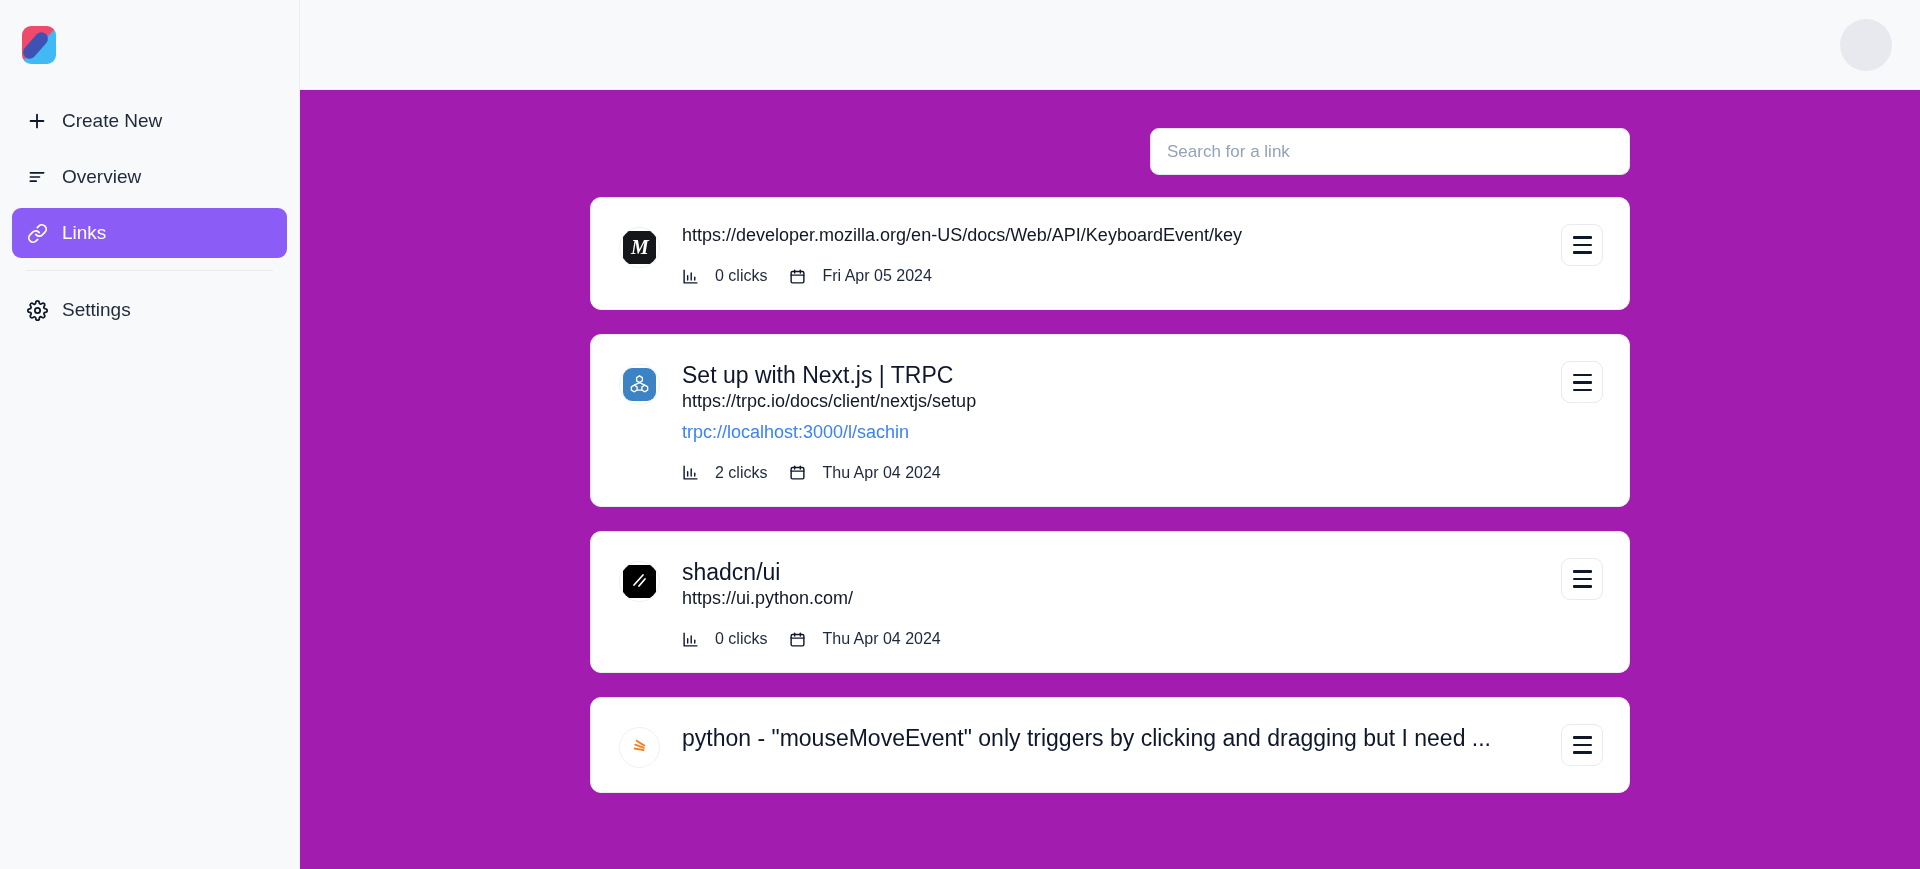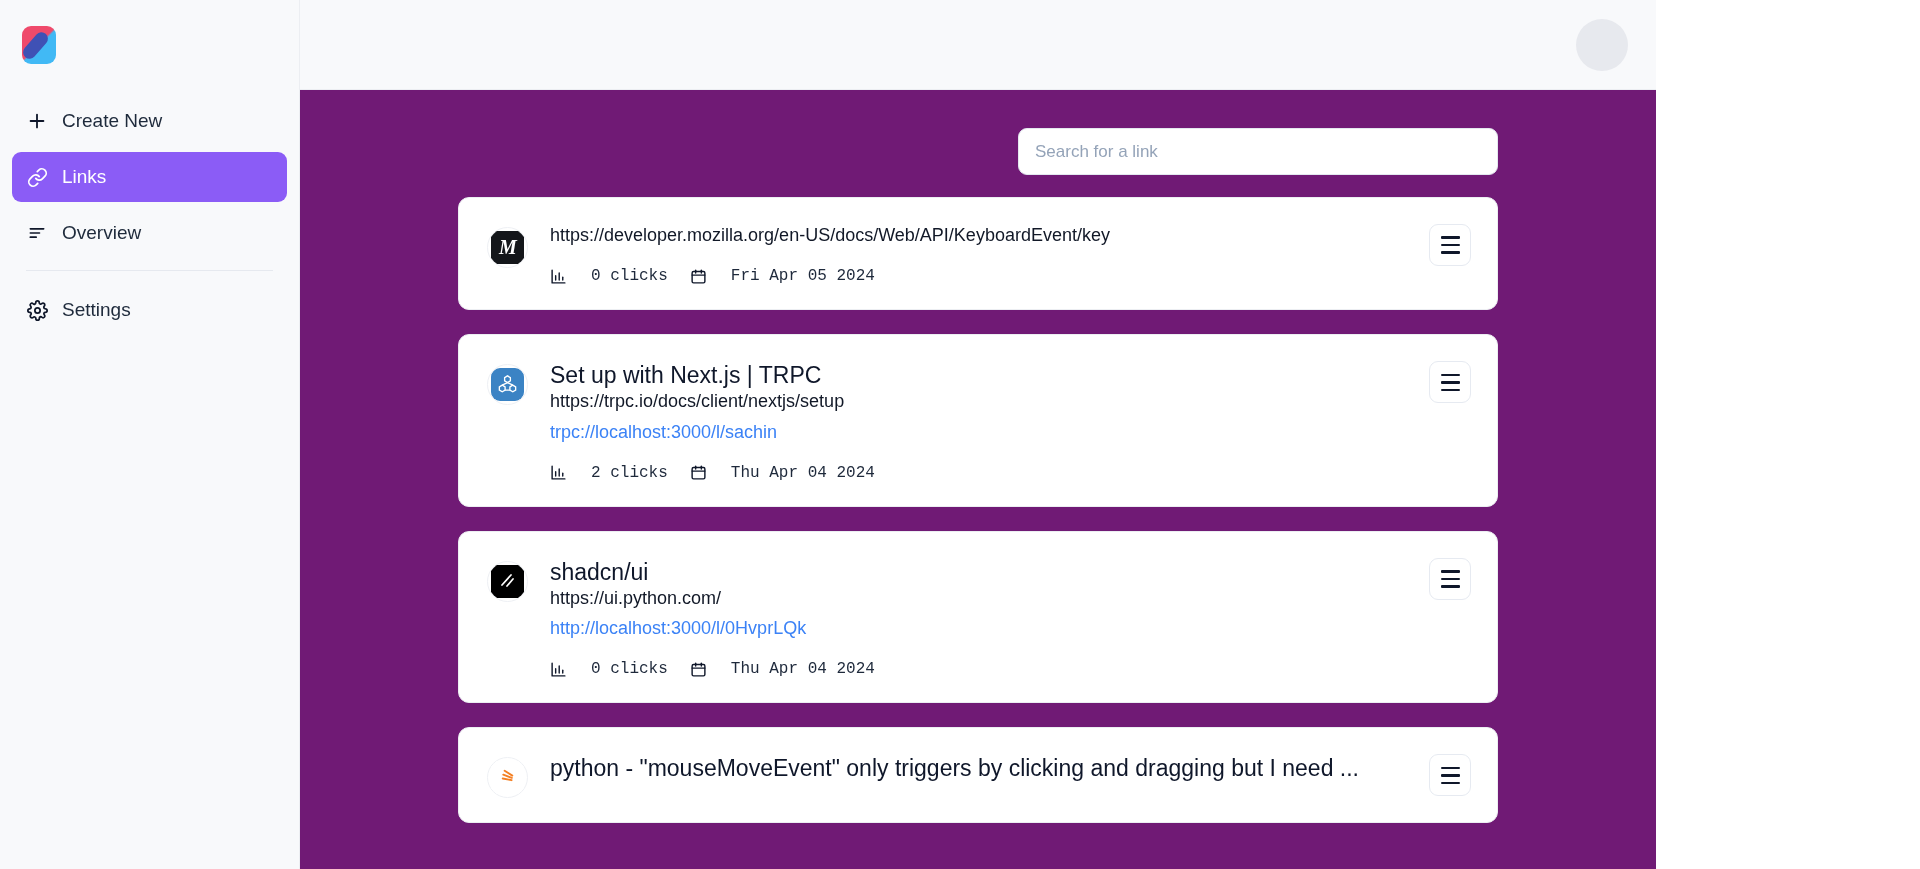--- a/index.html
+++ b/index.html
@@ -8,21 +8,21 @@
     width: 1920px;
     height: 869px;
     overflow: hidden;
     font-family: "Liberation Sans", sans-serif;
     background: #ffffff;
     color: #0f172a;
   }
 
   #app {
     position: relative;
-    width: 1656px;
+    width: 1920px;
     height: 869px;
     display: flex;
   }
 
   
   .sidebar {
     width: 300px;
     height: 869px;
     background: #f8f9fb;
     border-right: 1px solid #eceef2;
@@ -98,21 +98,21 @@
     height: 1px;
     background: #e6e9ef;
     margin: 12px 14px 14px 14px;
   }
 
   
   .main {
     flex: 1 1 auto;
     height: 869px;
     position: relative;
-    background: #701a75;
+    background: #a21caf;
     overflow: hidden;
   }
 
   .topbar {
     position: absolute;
     top: 0; left: 0; right: 0;
     height: 90px;
     background: #f8f9fb;
     border-bottom: 1px solid #eceef2;
     display: flex;
@@ -254,22 +254,21 @@
     display: flex;
     align-items: center;
     gap: 22px;
     margin-top: 20px;
     color: #1e293b;
     font-size: 16px;
   }
   .meta-item {
     display: flex;
     align-items: center;
-    gap: 24px;
-    font-family: Liberation Mono, monospace;
+    gap: 16px;
   }
   .meta-item .ico {
     width: 17px; height: 17px;
     display: flex; align-items: center; justify-content: center;
     color: #0f172a;
   }
 
   .card-menu {
     position: absolute;
     top: 26px;
@@ -317,39 +316,39 @@
       <div class="nav-item">
         <span class="ico">
           <svg width="22" height="22" viewBox="0 0 24 24" fill="none" stroke="currentColor" stroke-width="2" stroke-linecap="round">
             <line x1="12" y1="5" x2="12" y2="19"></line>
               <line x1="5" y1="12" x2="19" y2="12"></line>
           </svg>
         </span>
         <span>Create New</span>
       </div>
 
-      <div class="nav-item active">
-        <span class="ico">
-          <svg width="21" height="21" viewBox="0 0 24 24" fill="none" stroke="currentColor" stroke-width="2" stroke-linecap="round" stroke-linejoin="round">
-            <path d="M10 13a5 5 0 0 0 7.54.54l3-3a5 5 0 0 0-7.07-7.07l-1.72 1.71"></path>
-            <path d="M14 11a5 5 0 0 0-7.54-.54l-3 3a5 5 0 0 0 7.07 7.07l1.71-1.71"></path>
-          </svg>
-        </span>
-        <span>Links</span>
-      </div>
-
       <div class="nav-item">
         <span class="ico">
           <svg width="20" height="20" viewBox="0 0 24 24" fill="none" stroke="currentColor" stroke-width="2" stroke-linecap="round">
             <line x1="4" y1="7" x2="20" y2="7"></line>
               <line x1="4" y1="12" x2="15" y2="12"></line>
               <line x1="4" y1="17" x2="11" y2="17"></line>
           </svg>
         </span>
         <span>Overview</span>
+      </div>
+
+      <div class="nav-item active">
+        <span class="ico">
+          <svg width="21" height="21" viewBox="0 0 24 24" fill="none" stroke="currentColor" stroke-width="2" stroke-linecap="round" stroke-linejoin="round">
+            <path d="M10 13a5 5 0 0 0 7.54.54l3-3a5 5 0 0 0-7.07-7.07l-1.72 1.71"></path>
+            <path d="M14 11a5 5 0 0 0-7.54-.54l-3 3a5 5 0 0 0 7.07 7.07l1.71-1.71"></path>
+          </svg>
+        </span>
+        <span>Links</span>
       </div>
 
 
       <div class="nav-divider"></div>
 
       <div class="nav-item">
         <span class="ico">
           <svg width="21" height="21" viewBox="0 0 24 24" fill="none" stroke="currentColor" stroke-width="2" stroke-linecap="round" stroke-linejoin="round">
             <circle cx="12" cy="12" r="3"></circle>
             <path d="M19.4 15a1.65 1.65 0 0 0 .33 1.82l.06.06a2 2 0 1 1-2.83 2.83l-.06-.06a1.65 1.65 0 0 0-1.82-.33 1.65 1.65 0 0 0-1 1.51V21a2 2 0 1 1-4 0v-.09A1.65 1.65 0 0 0 9 19.4a1.65 1.65 0 0 0-1.82.33l-.06.06a2 2 0 1 1-2.83-2.83l.06-.06a1.65 1.65 0 0 0 .33-1.82 1.65 1.65 0 0 0-1.51-1H3a2 2 0 1 1 0-4h.09A1.65 1.65 0 0 0 4.6 9a1.65 1.65 0 0 0-.33-1.82l-.06-.06a2 2 0 1 1 2.83-2.83l.06.06a1.65 1.65 0 0 0 1.82.33H9a1.65 1.65 0 0 0 1-1.51V3a2 2 0 1 1 4 0v.09a1.65 1.65 0 0 0 1 1.51 1.65 1.65 0 0 0 1.82-.33l.06-.06a2 2 0 1 1 2.83 2.83l-.06.06a1.65 1.65 0 0 0-.33 1.82V9a1.65 1.65 0 0 0 1.51 1H21a2 2 0 1 1 0 4h-.09a1.65 1.65 0 0 0-1.51 1z"></path>
@@ -477,21 +476,20 @@
                 <svg width="24" height="24" viewBox="0 0 24 24" stroke="#ffffff" stroke-width="1.7" stroke-linecap="round">
                   <line x1="6" y1="16" x2="15" y2="6"></line>
                   <line x1="11" y1="17" x2="17" y2="10"></line>
                 </svg>
               </div>
             </div>
           </div>
           <div class="card-body">
             <div class="card-title">shadcn/ui</div>
             <div class="card-dest">https://ui.python.com/</div>
-            <div class="card-short">http://localhost:3000/l/0HvprLQk</div>
             <div class="card-meta">
               <span class="meta-item">
                 <span class="ico">
                   <svg width="17" height="17" viewBox="0 0 24 24" fill="none" stroke="currentColor" stroke-width="2" stroke-linecap="round" stroke-linejoin="round">
                     <path d="M3 3v18h18"></path>
                       <line x1="8" y1="17" x2="8" y2="11"></line>
                       <line x1="13" y1="17" x2="13" y2="7"></line>
                       <line x1="18" y1="17" x2="18" y2="13"></line>
                   </svg>
                 </span>

